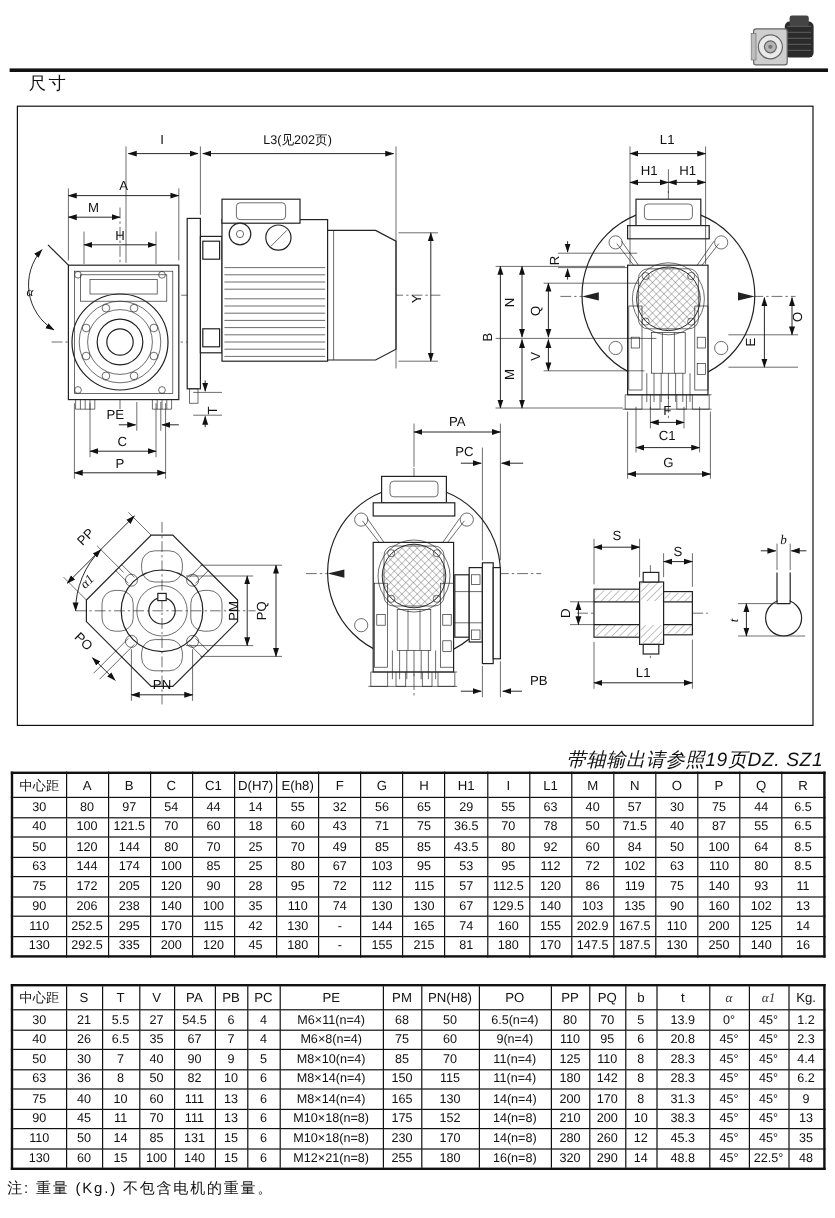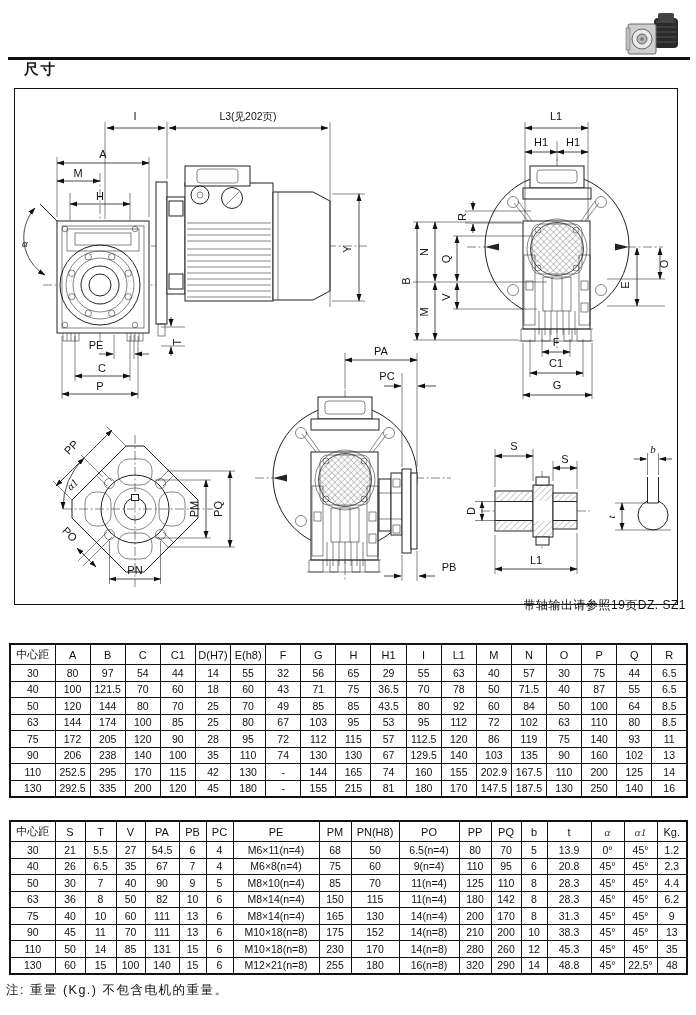--- a/index.html
+++ b/index.html
@@ -1,21 +1,21 @@
 <!DOCTYPE html>
 <html><head>
 <meta charset="utf-8">
 <style>
   html,body{margin:0;padding:0;background:#fff;}
   body{width:696px;height:1015px;position:relative;font-family:"Liberation Sans",sans-serif;color:#111;overflow:hidden;}
   .top-rule{position:absolute;left:8px;top:57px;width:682px;height:2.5px;background:#111;}
-  .page-title{position:absolute;left:24px;top:60px;font-size:14.5px;font-weight:bold;letter-spacing:2px;}
+  .page-title{position:absolute;left:24px;top:60px;font-size:14.5px;font-weight:normal;letter-spacing:2px;}
   .logo{position:absolute;right:12px;top:10px;}
   .draw-box{position:absolute;left:14px;top:88px;width:664px;height:517px;border:1.5px solid #111;box-sizing:border-box;}
-  .shaft-note{position:absolute;right:10px;top:597px;font-size:12px;letter-spacing:0.5px;}
+  .shaft-note{position:absolute;right:10px;top:623px;font-size:16px;letter-spacing:0.5px;font-style:italic;}
   .weight-note{position:absolute;left:6px;top:982px;font-size:12.5px;letter-spacing:1.5px;}
   table.dims{position:absolute;left:9px;width:679px;border-collapse:collapse;table-layout:fixed;border:2px solid #111;padding-left:45px;}
   #t1{top:643px;}
   #t2{top:820px;}
   table.dims th,table.dims td{border:1px solid #111;text-align:center;vertical-align:middle;padding:0;overflow:hidden;white-space:nowrap;}
   table.dims th{height:19px;font-weight:normal;font-size:11px;}
   table.dims td{height:15.5px;font-size:10.5px;}
   #t2 th:nth-child(16),#t2 th:nth-child(17){font-style:italic;font-family:"Liberation Serif",serif;color:#333;}
   svg text{font-family:"Liberation Sans",sans-serif;font-size:11px;fill:#111;text-anchor:middle;}
   svg text.it{font-style:italic;font-family:"Liberation Serif",serif;}

